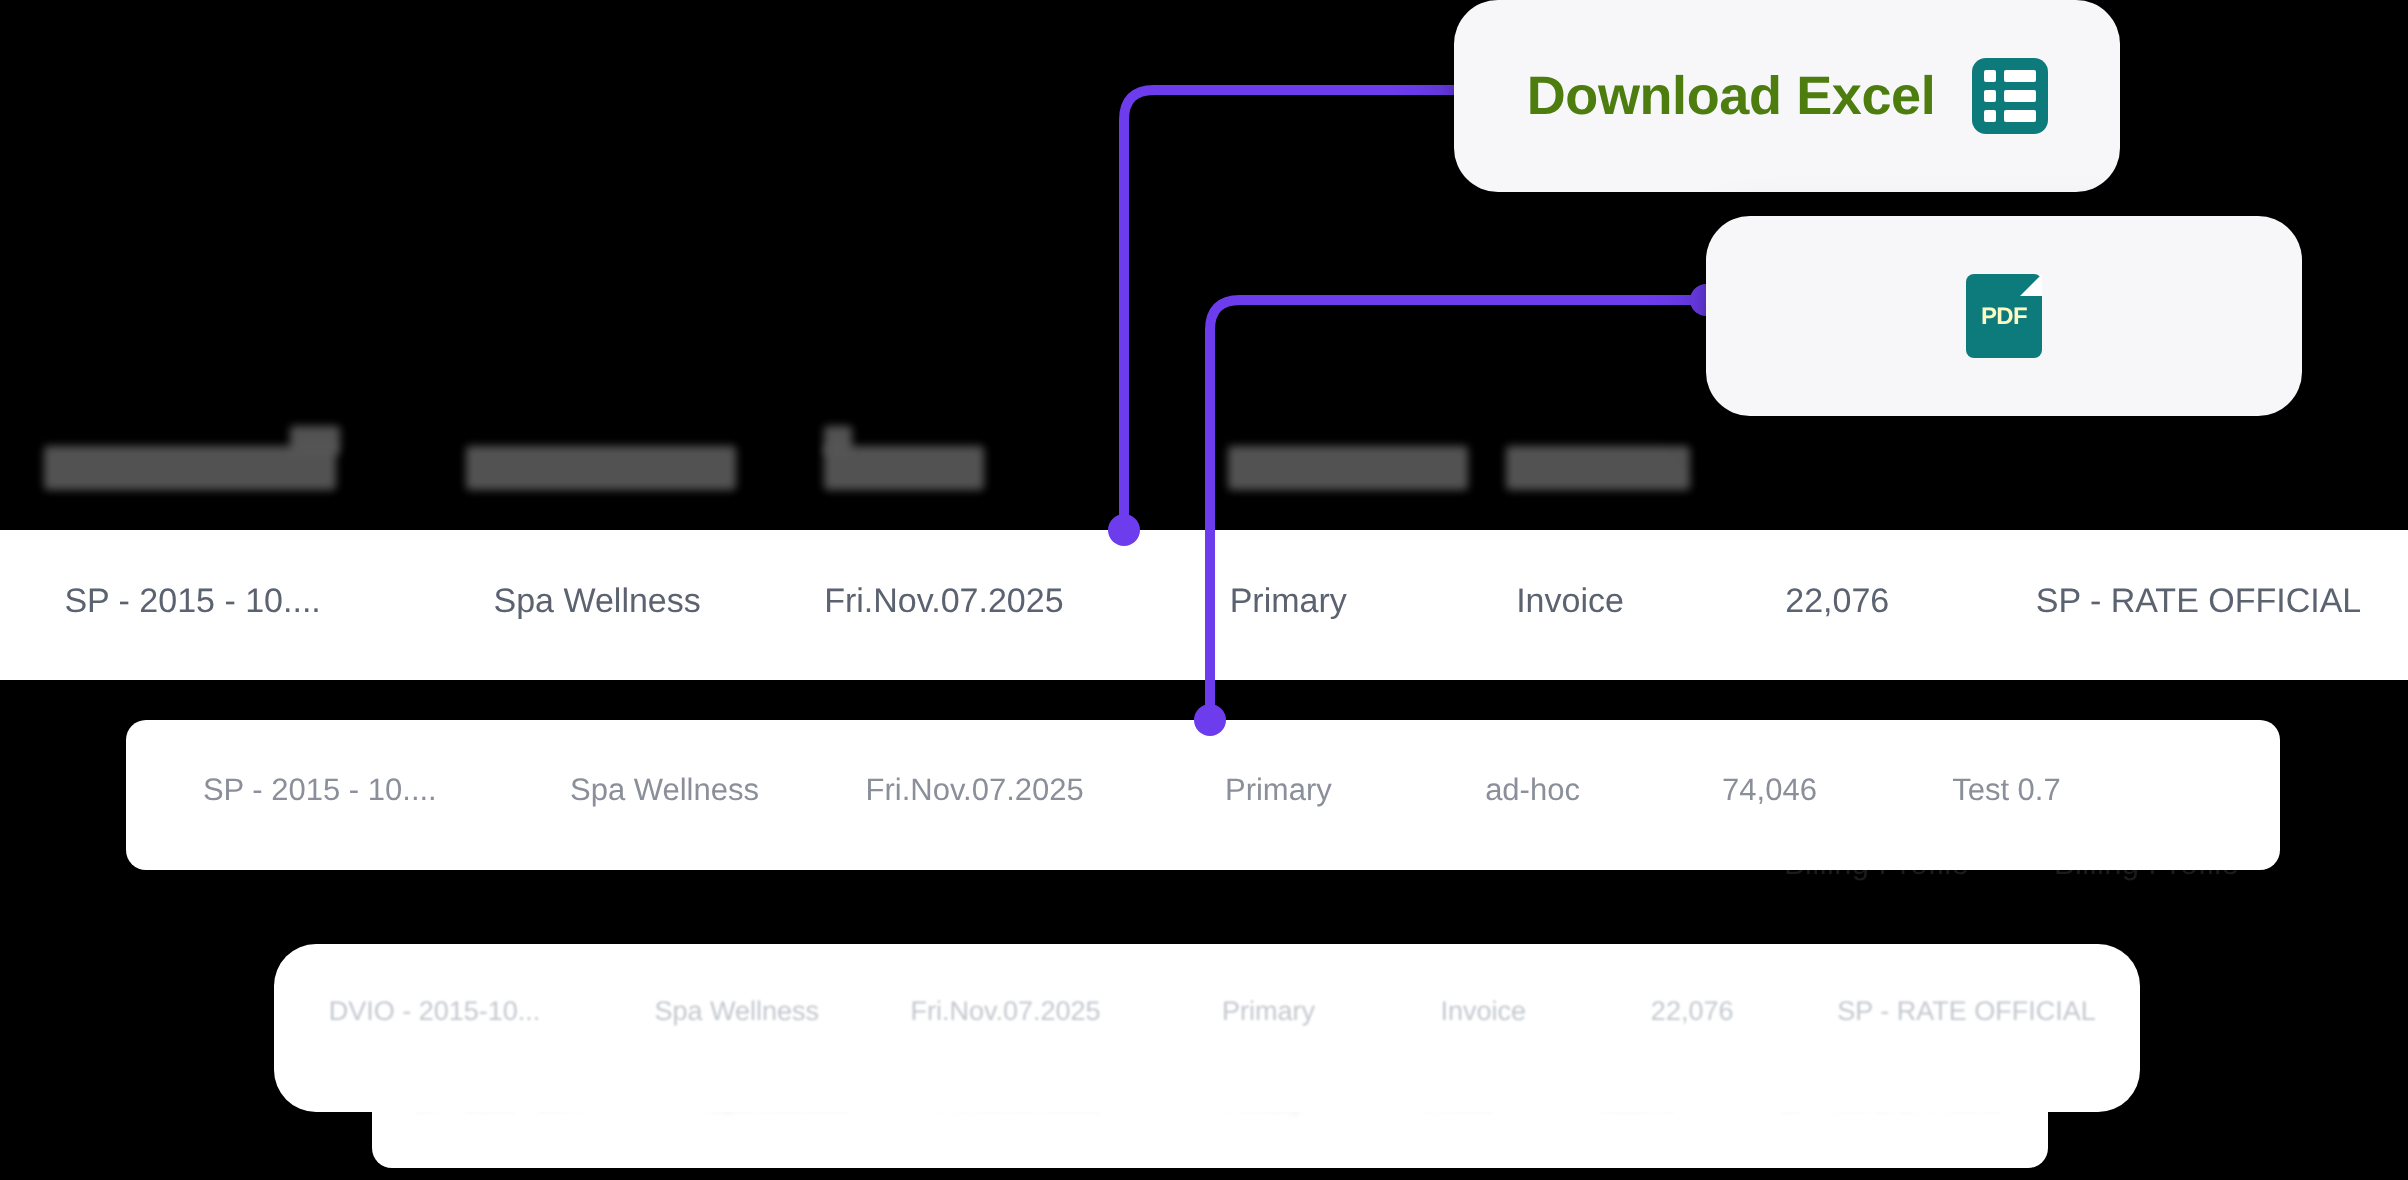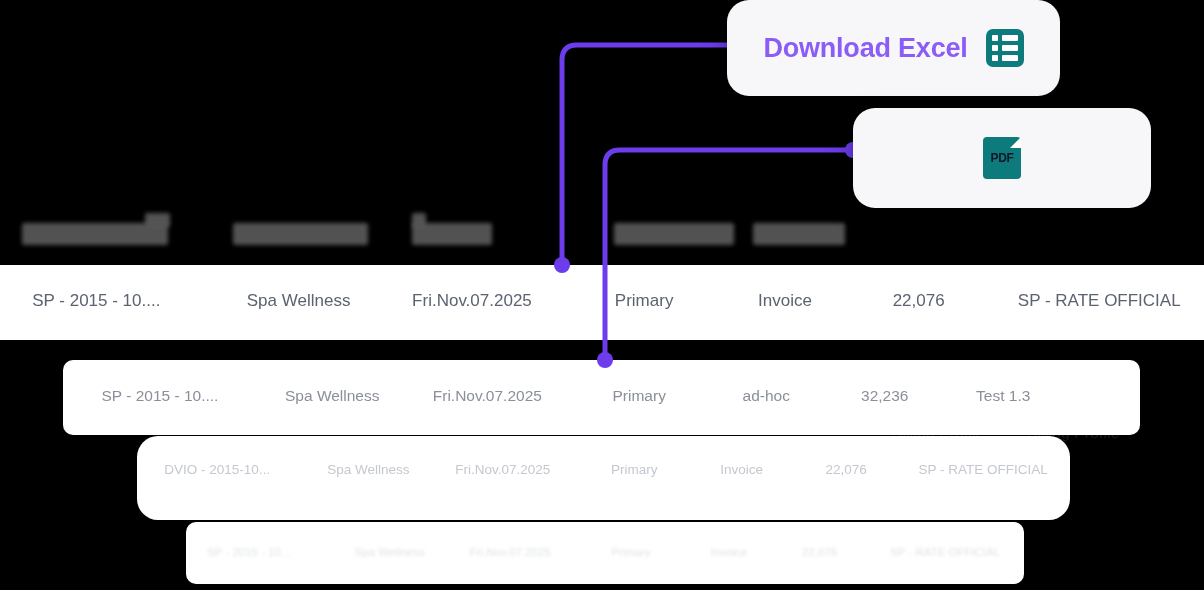--- a/index.html
+++ b/index.html
@@ -48,38 +48,38 @@
     transform:translateX(-50%);
   }
 
   .card-1 { left:0;   top:265px; width:1204px; height:75px; border-radius:0; z-index:6; }
   .card-1 .cell { font-size:17px; color:#5b6270; top:26px; }
 
   .card-2 { left:63px; top:360px; width:1077px; height:75px;
             border-radius:10px; z-index:5; }
   .card-2 .cell { font-size:15.5px; color:#8a8f99; top:27px; }
 
-  .card-3 { left:137px; top:436px; width:933px; height:84px;
+  .card-3 { left:137px; top:472px; width:933px; height:84px;
             border-radius:21px; z-index:4; }
   .card-3 .cell { font-size:13.5px; color:#c4c8cf; top:26px; filter:blur(.55px); }
 
   .card-4 { left:186px; top:522px; width:838px; height:62px;
             border-radius:10px; z-index:3; }
   .card-4 .cell { font-size:11.5px; color:#dfe2e6; top:24px; filter:blur(1.7px); }
 
   
   .dl-btn {
     position:absolute; background:#f7f7fa;
     border-radius:22px;
     display:flex; align-items:center; justify-content:center;
     gap:18px; z-index:20;
     box-shadow:0 10px 28px rgba(0,0,0,.28), 0 2px 6px rgba(0,0,0,.18);
   }
   .dl-label {
-    color:#8b5cf6; font-weight:bold; letter-spacing:-.2px;
+    color:#4d7c0f; font-weight:bold; letter-spacing:-.2px;
   }
   .btn-excel { left:727px; top:0px;   width:333px; height:96px; border-top-left-radius:22px; }
   .btn-excel .dl-label { font-size:27px; }
   .btn-pdf   { left:853px; top:108px; width:298px; height:100px; }
   .btn-pdf   .dl-label { font-size:25px; }
 
   
   .icon-excel {
     width:38px; height:38px; border-radius:7px; background:#0d7b7b;
     display:flex; flex-direction:column; justify-content:center;
@@ -95,21 +95,21 @@
     position:relative;
     display:flex; align-items:center; justify-content:center;
   }
   .icon-pdf::after{
     content:""; position:absolute; top:0; right:0;
     border-width:0 0 11px 11px; border-style:solid;
     border-color:transparent transparent #fff transparent;
     transform:rotate(0deg);
   }
   .icon-pdf .pdf-txt {
-    color:#0f172a; font-size:12px; font-weight:bold; letter-spacing:-.3px;
+    color:#fef9c3; font-size:12px; font-weight:bold; letter-spacing:-.3px;
   }
 
   
   #connectors { position:absolute; left:0; top:0; width:1204px; height:590px; z-index:15; }
 </style>
 </head>
 <body>
 
 <div id="stage">
 
@@ -144,22 +144,22 @@
     <div class="cell" style="left:76.0%">22,076</div>
     <div class="cell" style="left:90.7%">SP - RATE OFFICIAL</div>
   </div>
 
   <div class="row-card card-2">
     <div class="cell" style="left:9.0%">SP - 2015 - 10....</div>
     <div class="cell" style="left:25.0%">Spa Wellness</div>
     <div class="cell" style="left:39.4%">Fri.Nov.07.2025</div>
     <div class="cell" style="left:53.5%">Primary</div>
     <div class="cell" style="left:65.3%">ad-hoc</div>
-    <div class="cell" style="left:76.3%">32,236</div>
-    <div class="cell" style="left:87.3%">Test 1.3</div>
+    <div class="cell" style="left:76.3%">74,046</div>
+    <div class="cell" style="left:87.3%">Test 0.7</div>
   </div>
 
   <div class="row-card card-1">
     <div class="cell" style="left:8.0%">SP - 2015 - 10....</div>
     <div class="cell" style="left:24.8%">Spa Wellness</div>
     <div class="cell" style="left:39.2%">Fri.Nov.07.2025</div>
     <div class="cell" style="left:53.5%">Primary</div>
     <div class="cell" style="left:65.2%">Invoice</div>
     <div class="cell" style="left:76.3%">22,076</div>
     <div class="cell" style="left:91.3%">SP - RATE OFFICIAL</div>

